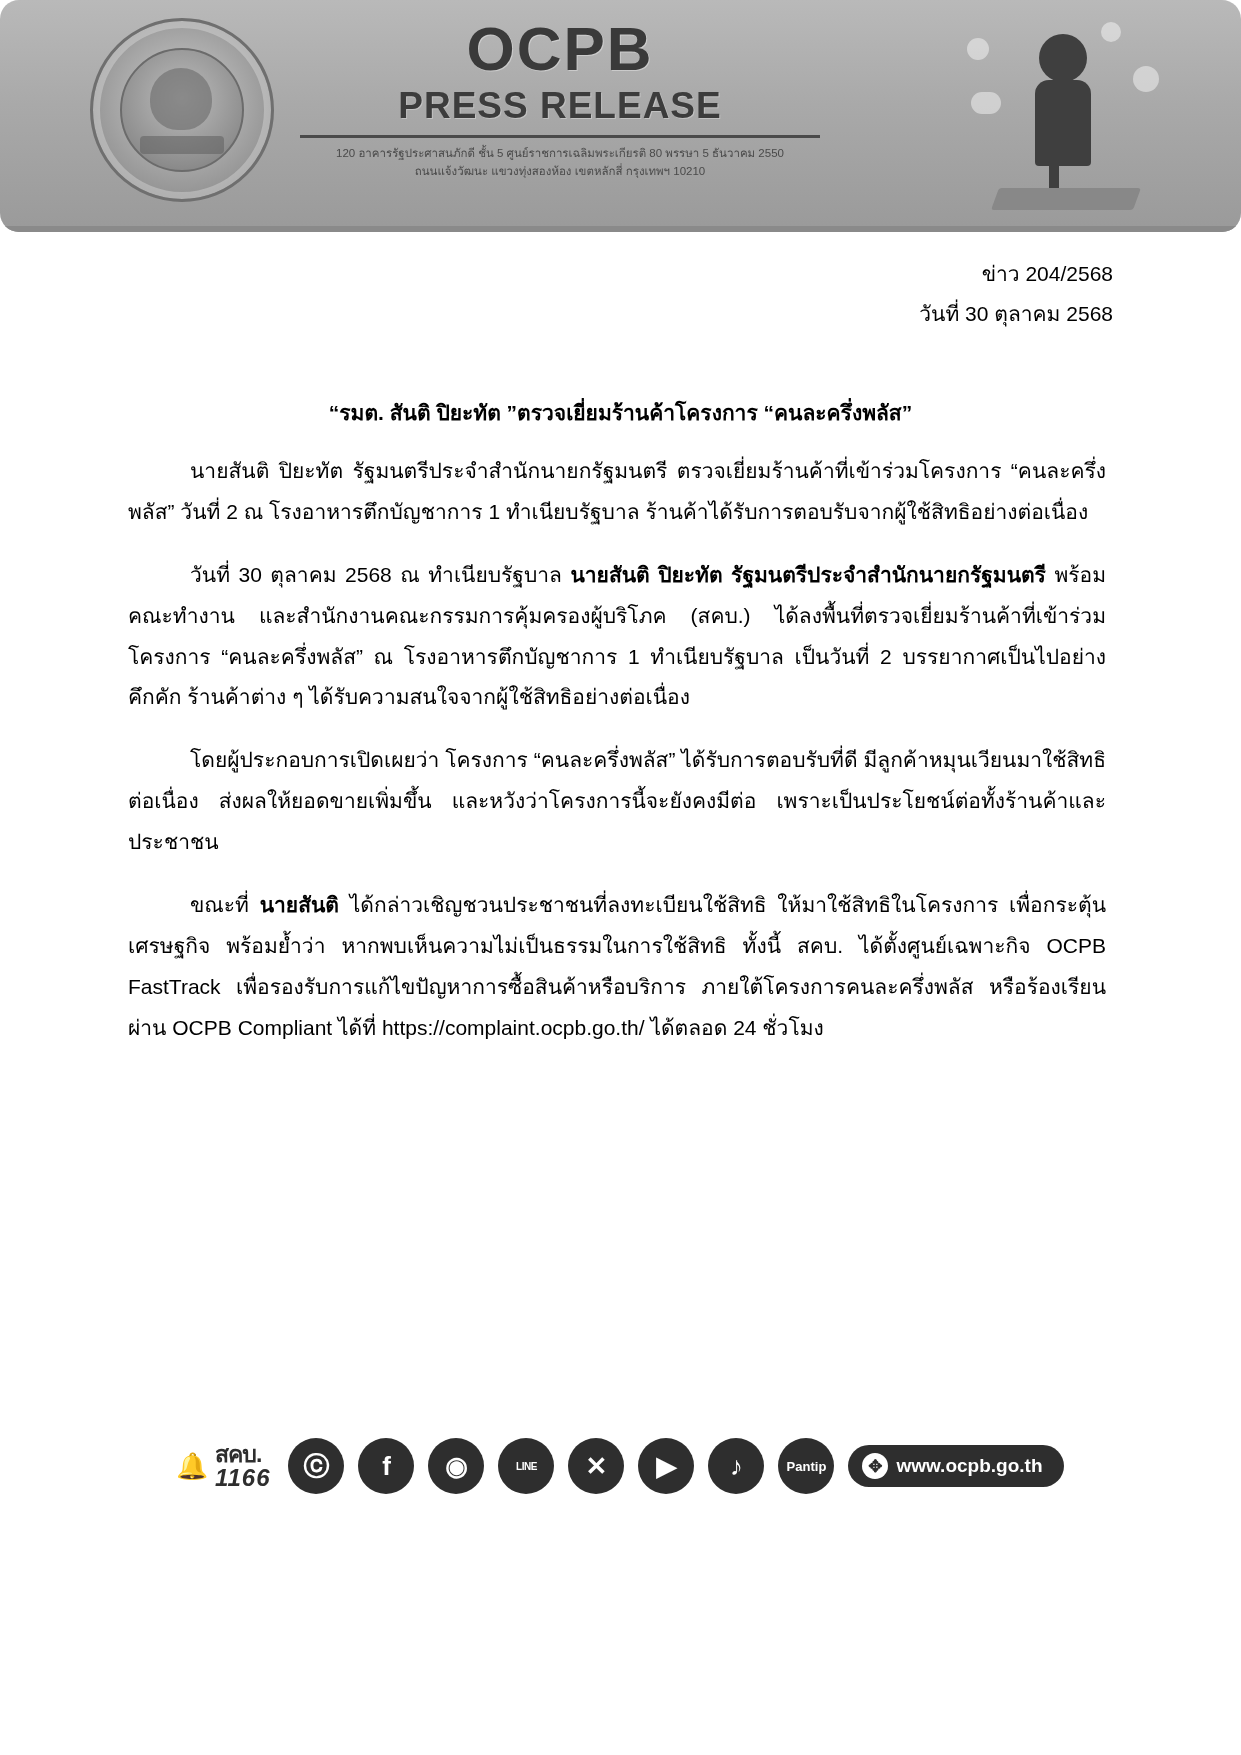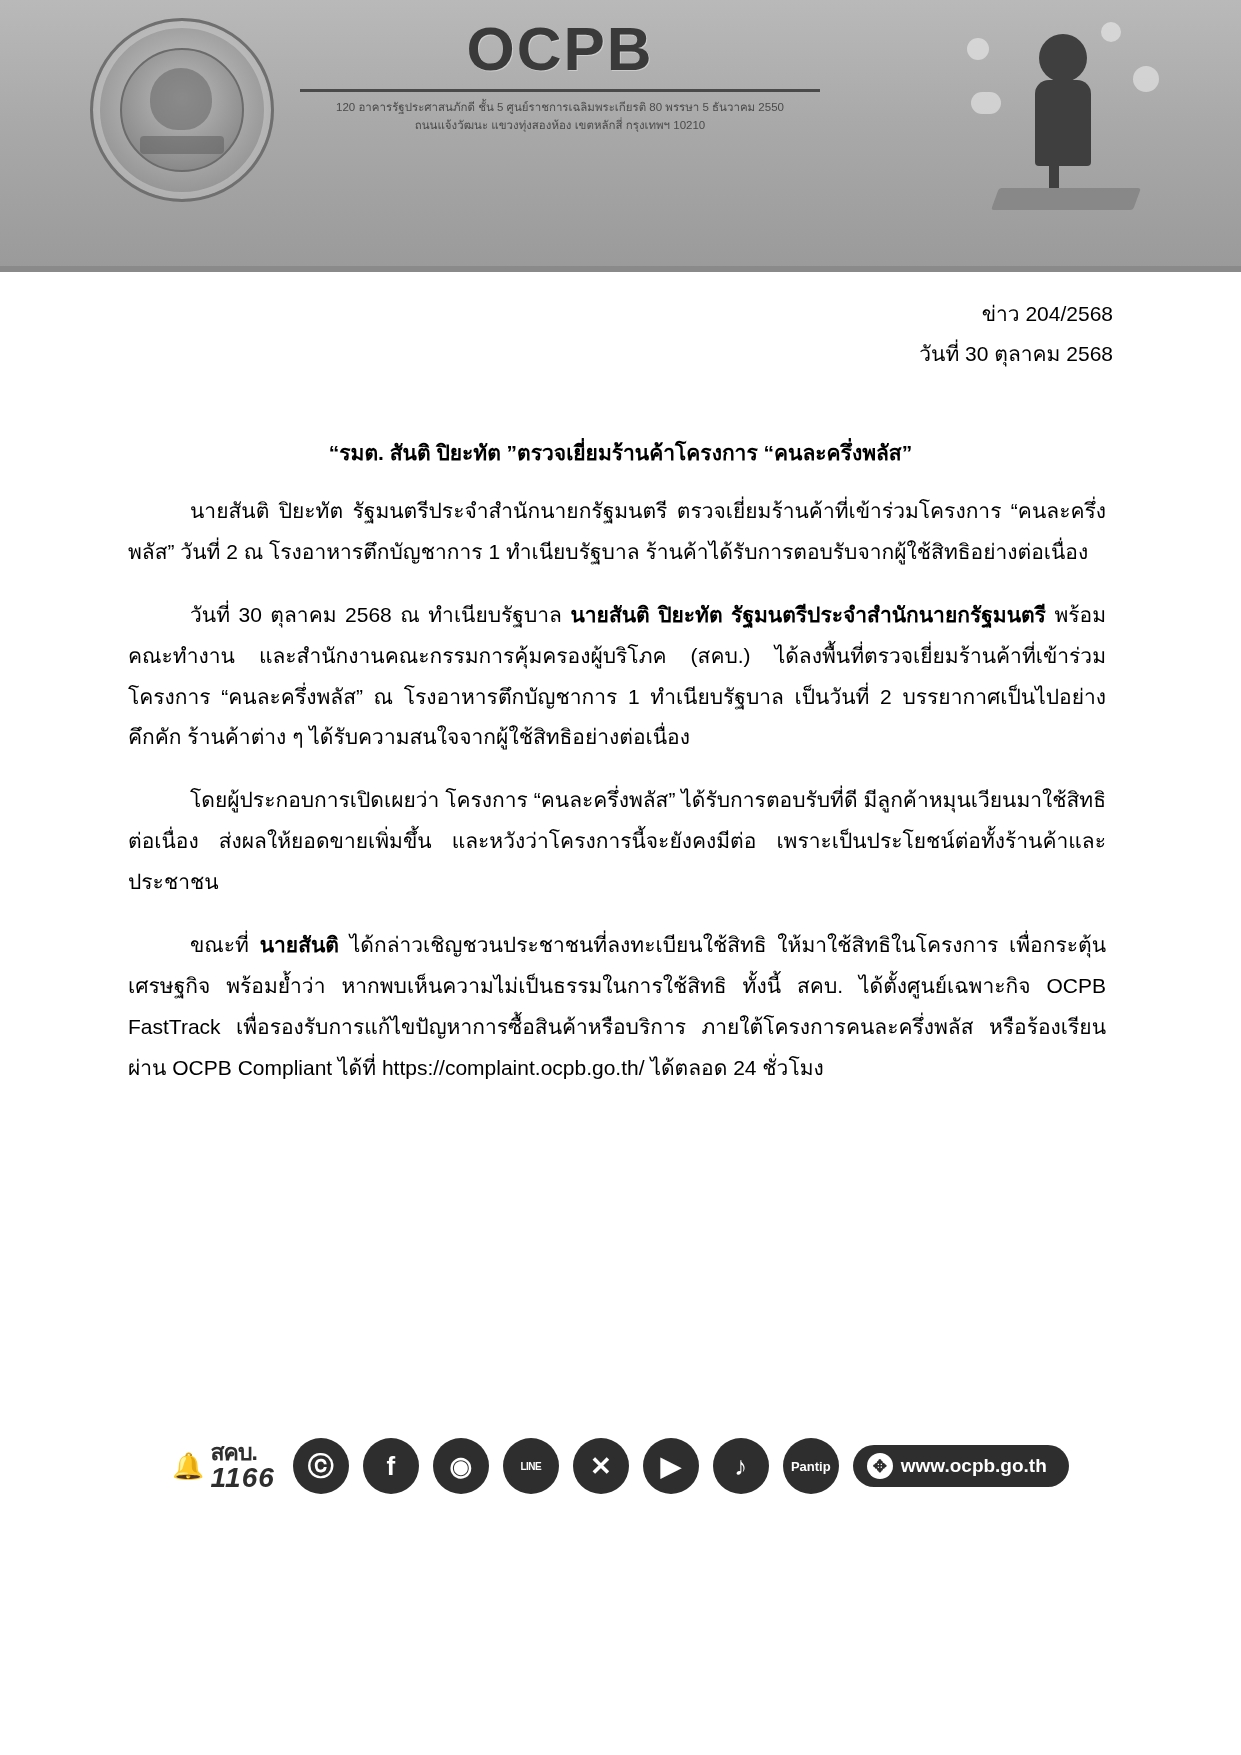--- a/index.html
+++ b/index.html
@@ -13,23 +13,24 @@
     position: relative;
     font-family: "Liberation Sans", sans-serif;
     color: #000000;
     overflow: hidden;
   }
 
   
   .header-banner {
     position: relative;
     width: 1241px;
-    height: 272px;
+    height: 232px;
     background: linear-gradient(180deg, #b9b9b9 0%, #a9a9a9 45%, #9a9a9a 100%);
     overflow: hidden;
+    border-radius: 19px;
   }
   .header-banner:after {
     content: "";
     position: absolute;
     left: 0; right: 0; bottom: 0;
     height: 6px;
     background: #8a8a8a;
   }
   .banner-seal {
     position: absolute;
@@ -220,21 +221,21 @@
     flex-direction: column;
     line-height: 1;
   }
   .f-hotline .nums .t1 {
     font-size: 23px;
     font-weight: bold;
     color: #2e2e2e;
     letter-spacing: -1px;
   }
   .f-hotline .nums .t2 {
-    font-size: 28px;
+    font-size: 24px;
     font-weight: bold;
     color: #2e2e2e;
     letter-spacing: 1px;
     font-style: italic;
     text-align: center;
   }
   .f-web {
     height: 42px;
     padding: 0 22px 0 14px;
     border-radius: 21px;
@@ -259,20 +260,21 @@
 </head>
 <body>
 
 <div class="header-banner">
   <div class="banner-seal">
     <div class="seal-inner"></div>
   </div>
 
   <div class="banner-title-block">
     <div class="banner-title">OCPB</div>
+    <div class="banner-subtitle">PRESS RELEASE</div>
     <div class="banner-rule"></div>
     <div class="banner-address">120 อาคารรัฐประศาสนภักดี ชั้น 5 ศูนย์ราชการเฉลิมพระเกียรติ 80 พรรษา 5 ธันวาคม 2550</div>
     <div class="banner-address">ถนนแจ้งวัฒนะ แขวงทุ่งสองห้อง เขตหลักสี่ กรุงเทพฯ 10210</div>
   </div>
 
   <div class="banner-mascot">
     <div class="mascot-bubble b1"></div>
     <div class="mascot-bubble b2"></div>
     <div class="mascot-bubble b3"></div>
     <div class="mascot-bubble b4"></div>

